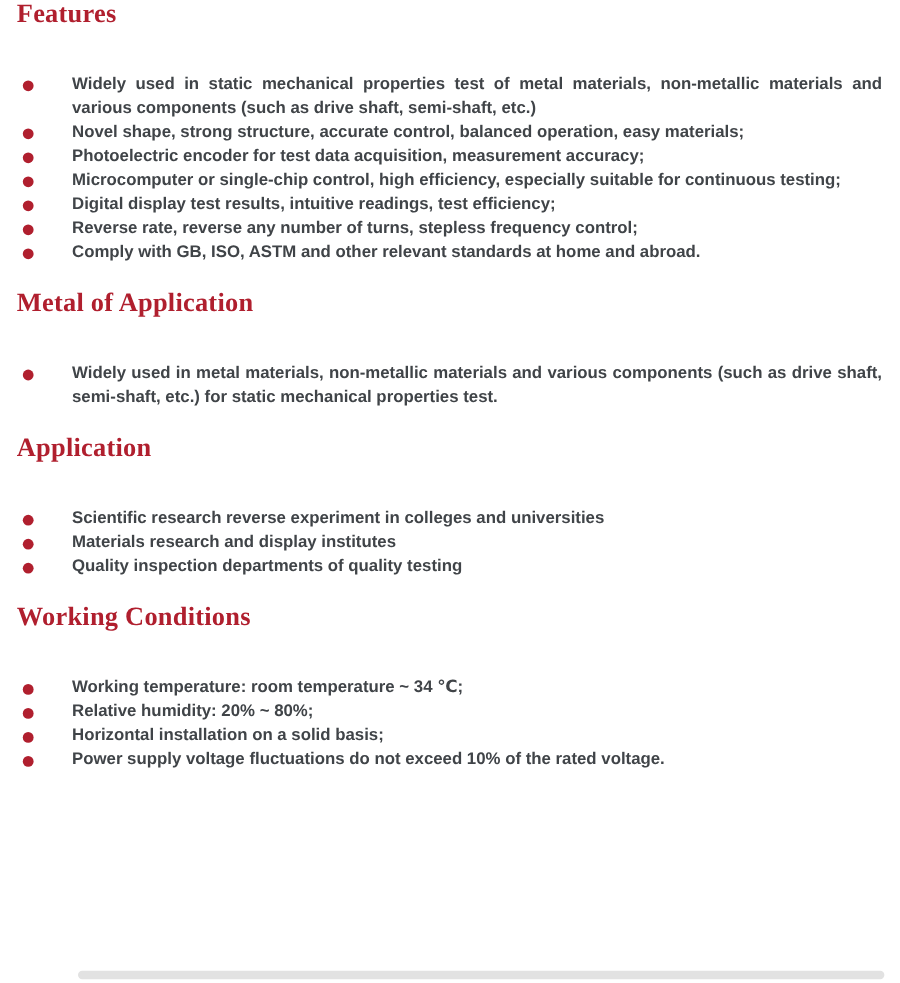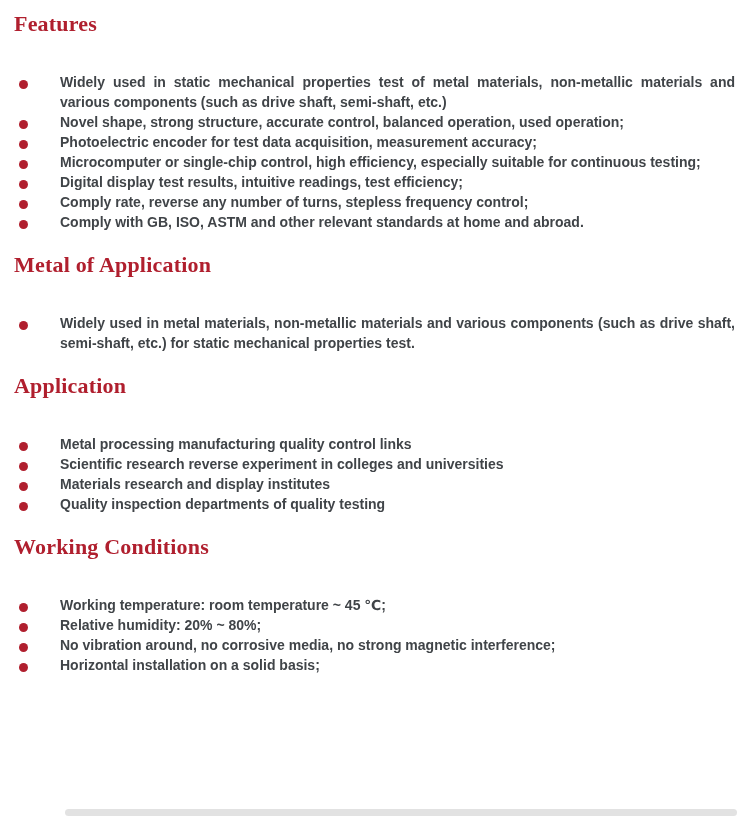--- a/index.html
+++ b/index.html
@@ -8,21 +8,20 @@
   }
   body {
     width: 750px;
     height: 819px;
     background: var(--bg, #ffffff);
     position: relative;
     overflow: hidden;
     font-family: "Liberation Sans", "DejaVu Sans", sans-serif;
   }
   .page {
-    padding-top: 13px;
   }
   .sec-title {
     font-family: "Liberation Serif", "DejaVu Serif", serif;
     font-weight: bold;
     font-size: 22px;
     line-height: 22px;
     color: var(--accent, #b01f2e);
     margin: 22px 0 0 14px;
     letter-spacing: 0.2px;
   }
@@ -70,41 +69,41 @@
   <section class="sec">
     <h2 class="sec-title">Features</h2>
     <ul class="sec-list">
   <li class="item">
     <span class="bullet"></span>
     <span class="item-text">Widely used in static mechanical properties test of metal materials, non-metallic materials and various components (such as drive shaft, semi-shaft, etc.)</span>
   </li>
 
   <li class="item">
     <span class="bullet"></span>
-    <span class="item-text">Novel shape, strong structure, accurate control, balanced operation, used operation;</span>
+    <span class="item-text">Novel shape, strong structure, accurate control, balanced operation, easy materials;</span>
   </li>
 
   <li class="item">
     <span class="bullet"></span>
     <span class="item-text">Photoelectric encoder for test data acquisition, measurement accuracy;</span>
   </li>
 
   <li class="item">
     <span class="bullet"></span>
     <span class="item-text">Microcomputer or single-chip control, high efficiency, especially suitable for continuous testing;</span>
   </li>
 
   <li class="item">
     <span class="bullet"></span>
     <span class="item-text">Digital display test results, intuitive readings, test efficiency;</span>
   </li>
 
   <li class="item">
     <span class="bullet"></span>
-    <span class="item-text">Comply rate, reverse any number of turns, stepless frequency control;</span>
+    <span class="item-text">Reverse rate, reverse any number of turns, stepless frequency control;</span>
   </li>
 
   <li class="item">
     <span class="bullet"></span>
     <span class="item-text">Comply with GB, ISO, ASTM and other relevant standards at home and abroad.</span>
   </li>
 </ul>
   </section>
 
   <section class="sec">
@@ -113,24 +112,20 @@
   <li class="item">
     <span class="bullet"></span>
     <span class="item-text">Widely used in metal materials, non-metallic materials and various components (such as drive shaft, semi-shaft, etc.) for static mechanical properties test.</span>
   </li>
 </ul>
   </section>
 
   <section class="sec">
     <h2 class="sec-title">Application</h2>
     <ul class="sec-list">
-  <li class="item">
-    <span class="bullet"></span>
-    <span class="item-text">Metal processing manufacturing quality control links</span>
-  </li>
 
   <li class="item">
     <span class="bullet"></span>
     <span class="item-text">Scientific research reverse experiment in colleges and universities</span>
   </li>
 
   <li class="item">
     <span class="bullet"></span>
     <span class="item-text">Materials research and display institutes</span>
   </li>
@@ -140,35 +135,35 @@
     <span class="item-text">Quality inspection departments of quality testing</span>
   </li>
 </ul>
   </section>
 
   <section class="sec">
     <h2 class="sec-title">Working Conditions</h2>
     <ul class="sec-list">
   <li class="item">
     <span class="bullet"></span>
-    <span class="item-text">Working temperature: room temperature ~ 45 ℃;</span>
+    <span class="item-text">Working temperature: room temperature ~ 34 ℃;</span>
   </li>
 
   <li class="item">
     <span class="bullet"></span>
     <span class="item-text">Relative humidity: 20% ~ 80%;</span>
   </li>
 
-  <li class="item">
-    <span class="bullet"></span>
-    <span class="item-text">No vibration around, no corrosive media, no strong magnetic interference;</span>
-  </li>
 
   <li class="item">
     <span class="bullet"></span>
     <span class="item-text">Horizontal installation on a solid basis;</span>
   </li>
 
+  <li class="item">
+    <span class="bullet"></span>
+    <span class="item-text">Power supply voltage fluctuations do not exceed 10% of the rated voltage.</span>
+  </li>
 </ul>
   </section>
 </div>
   <div class="hscrollbar"></div>
 </main>
 
 </body></html>

